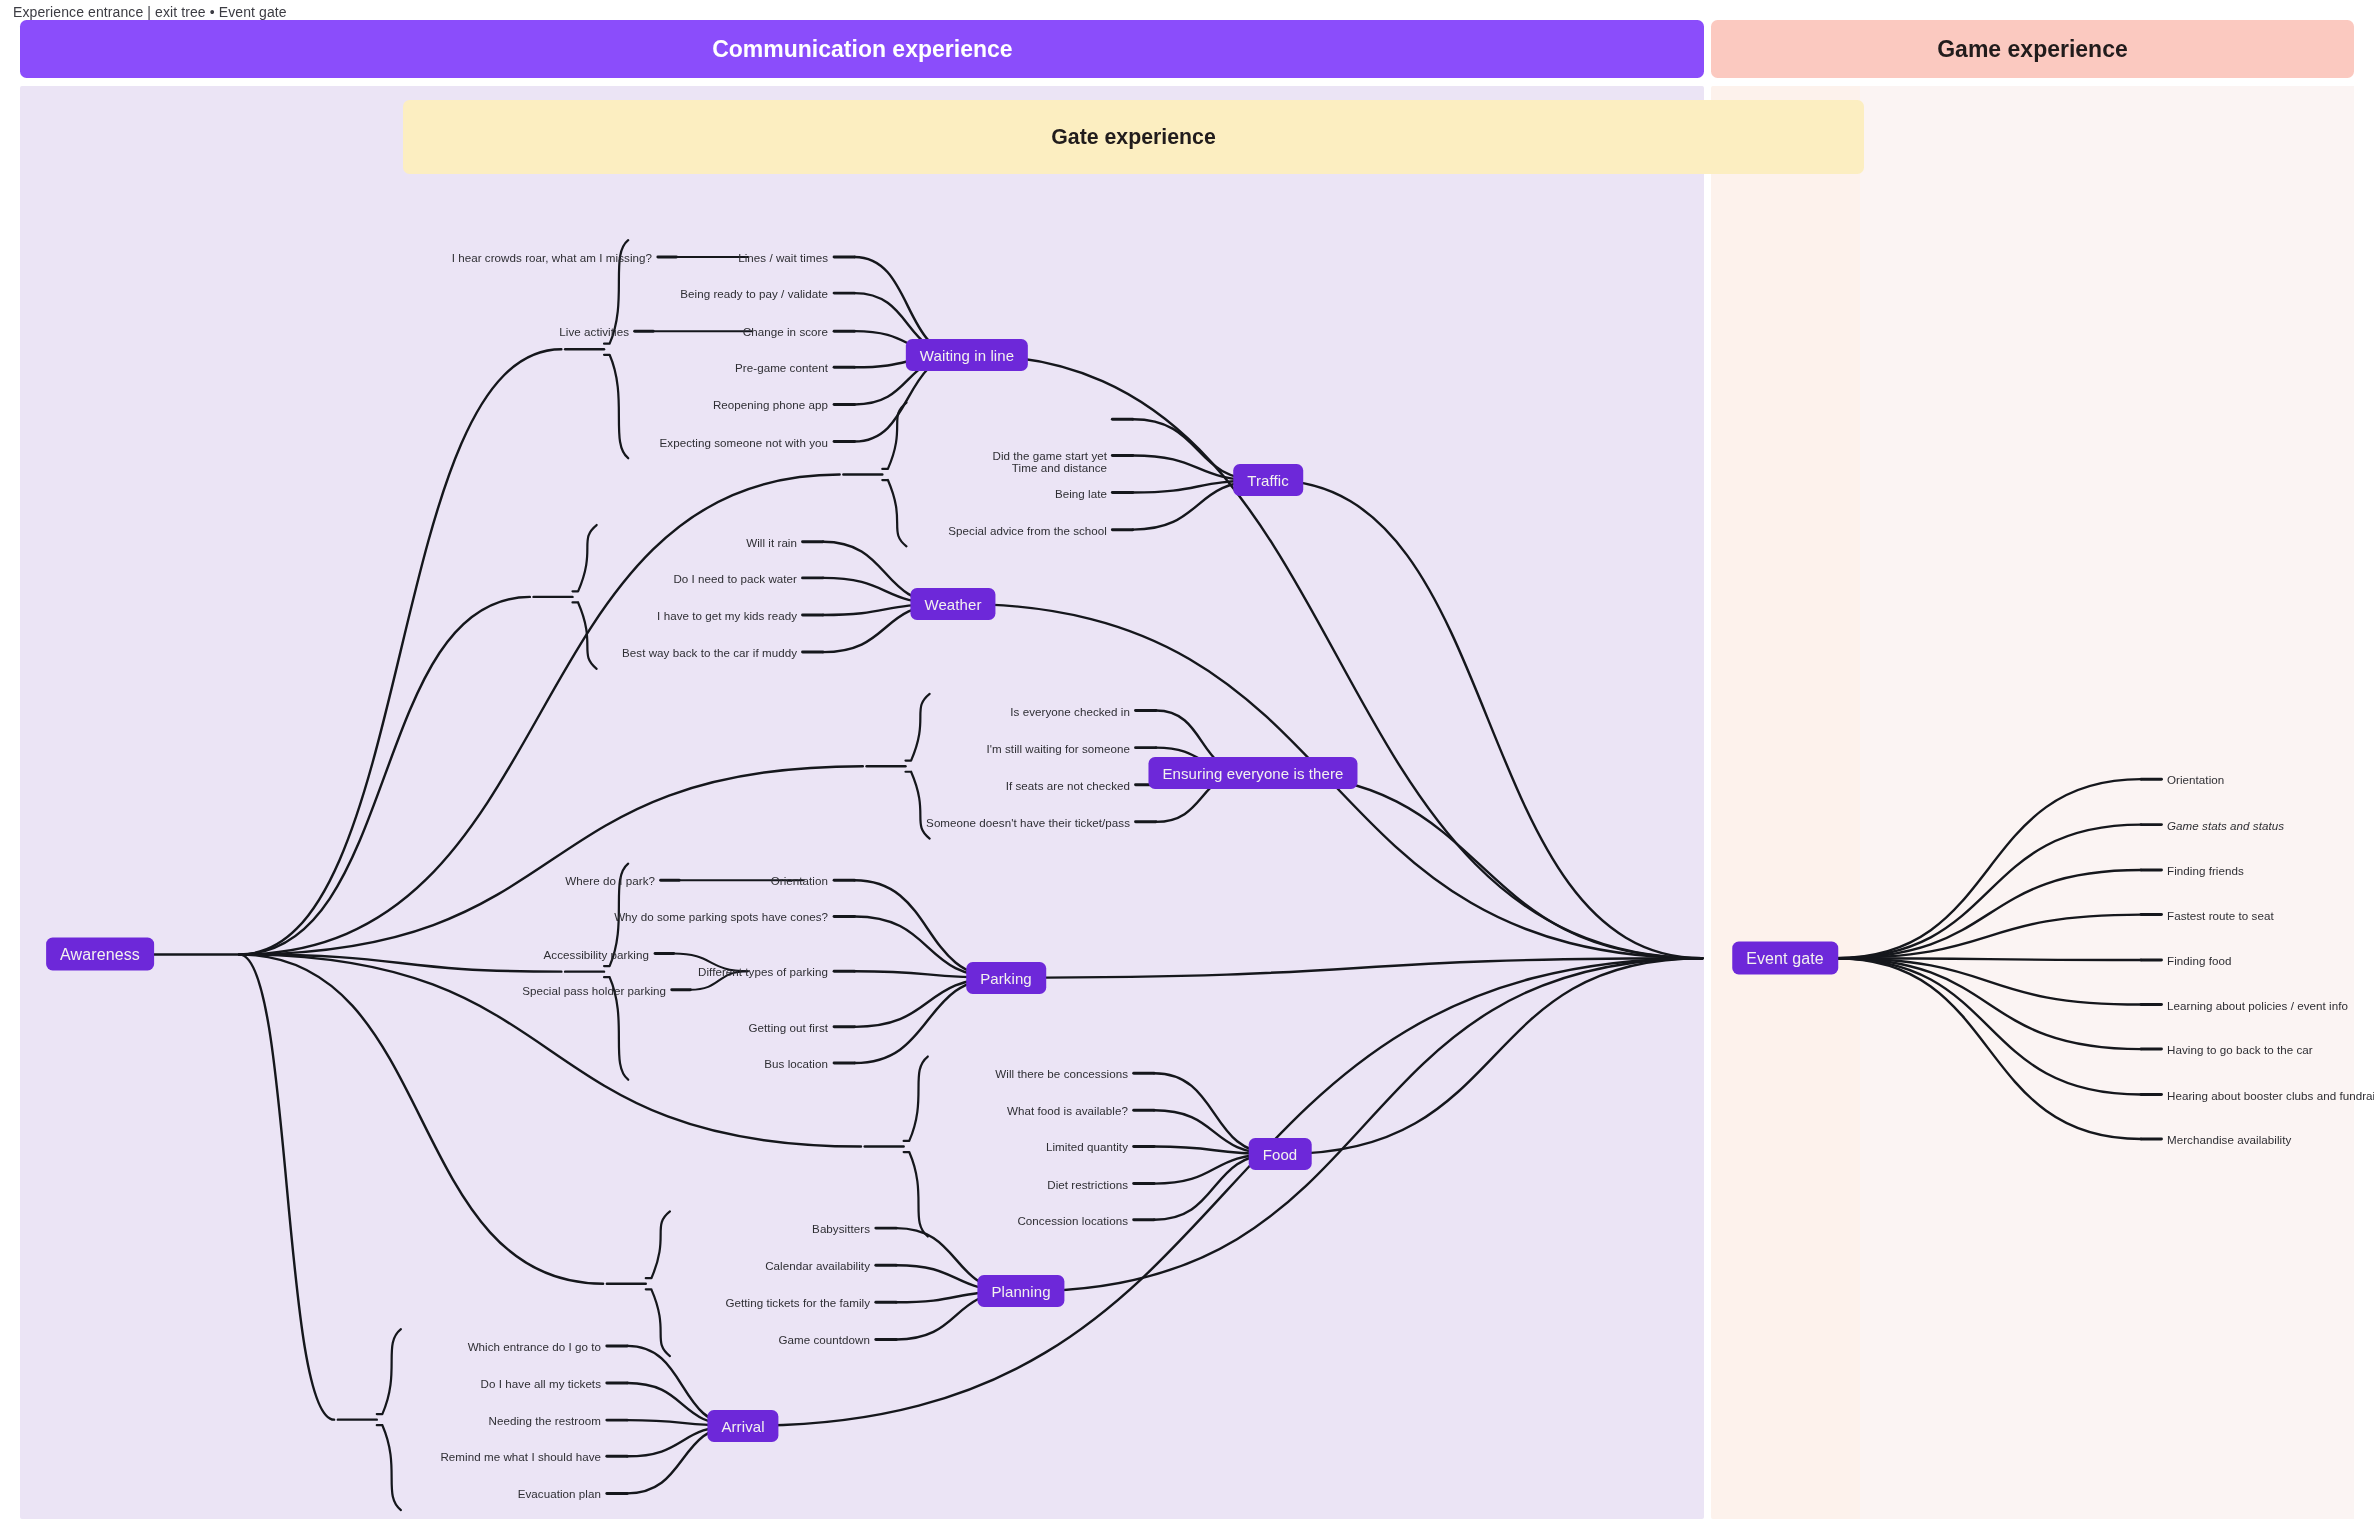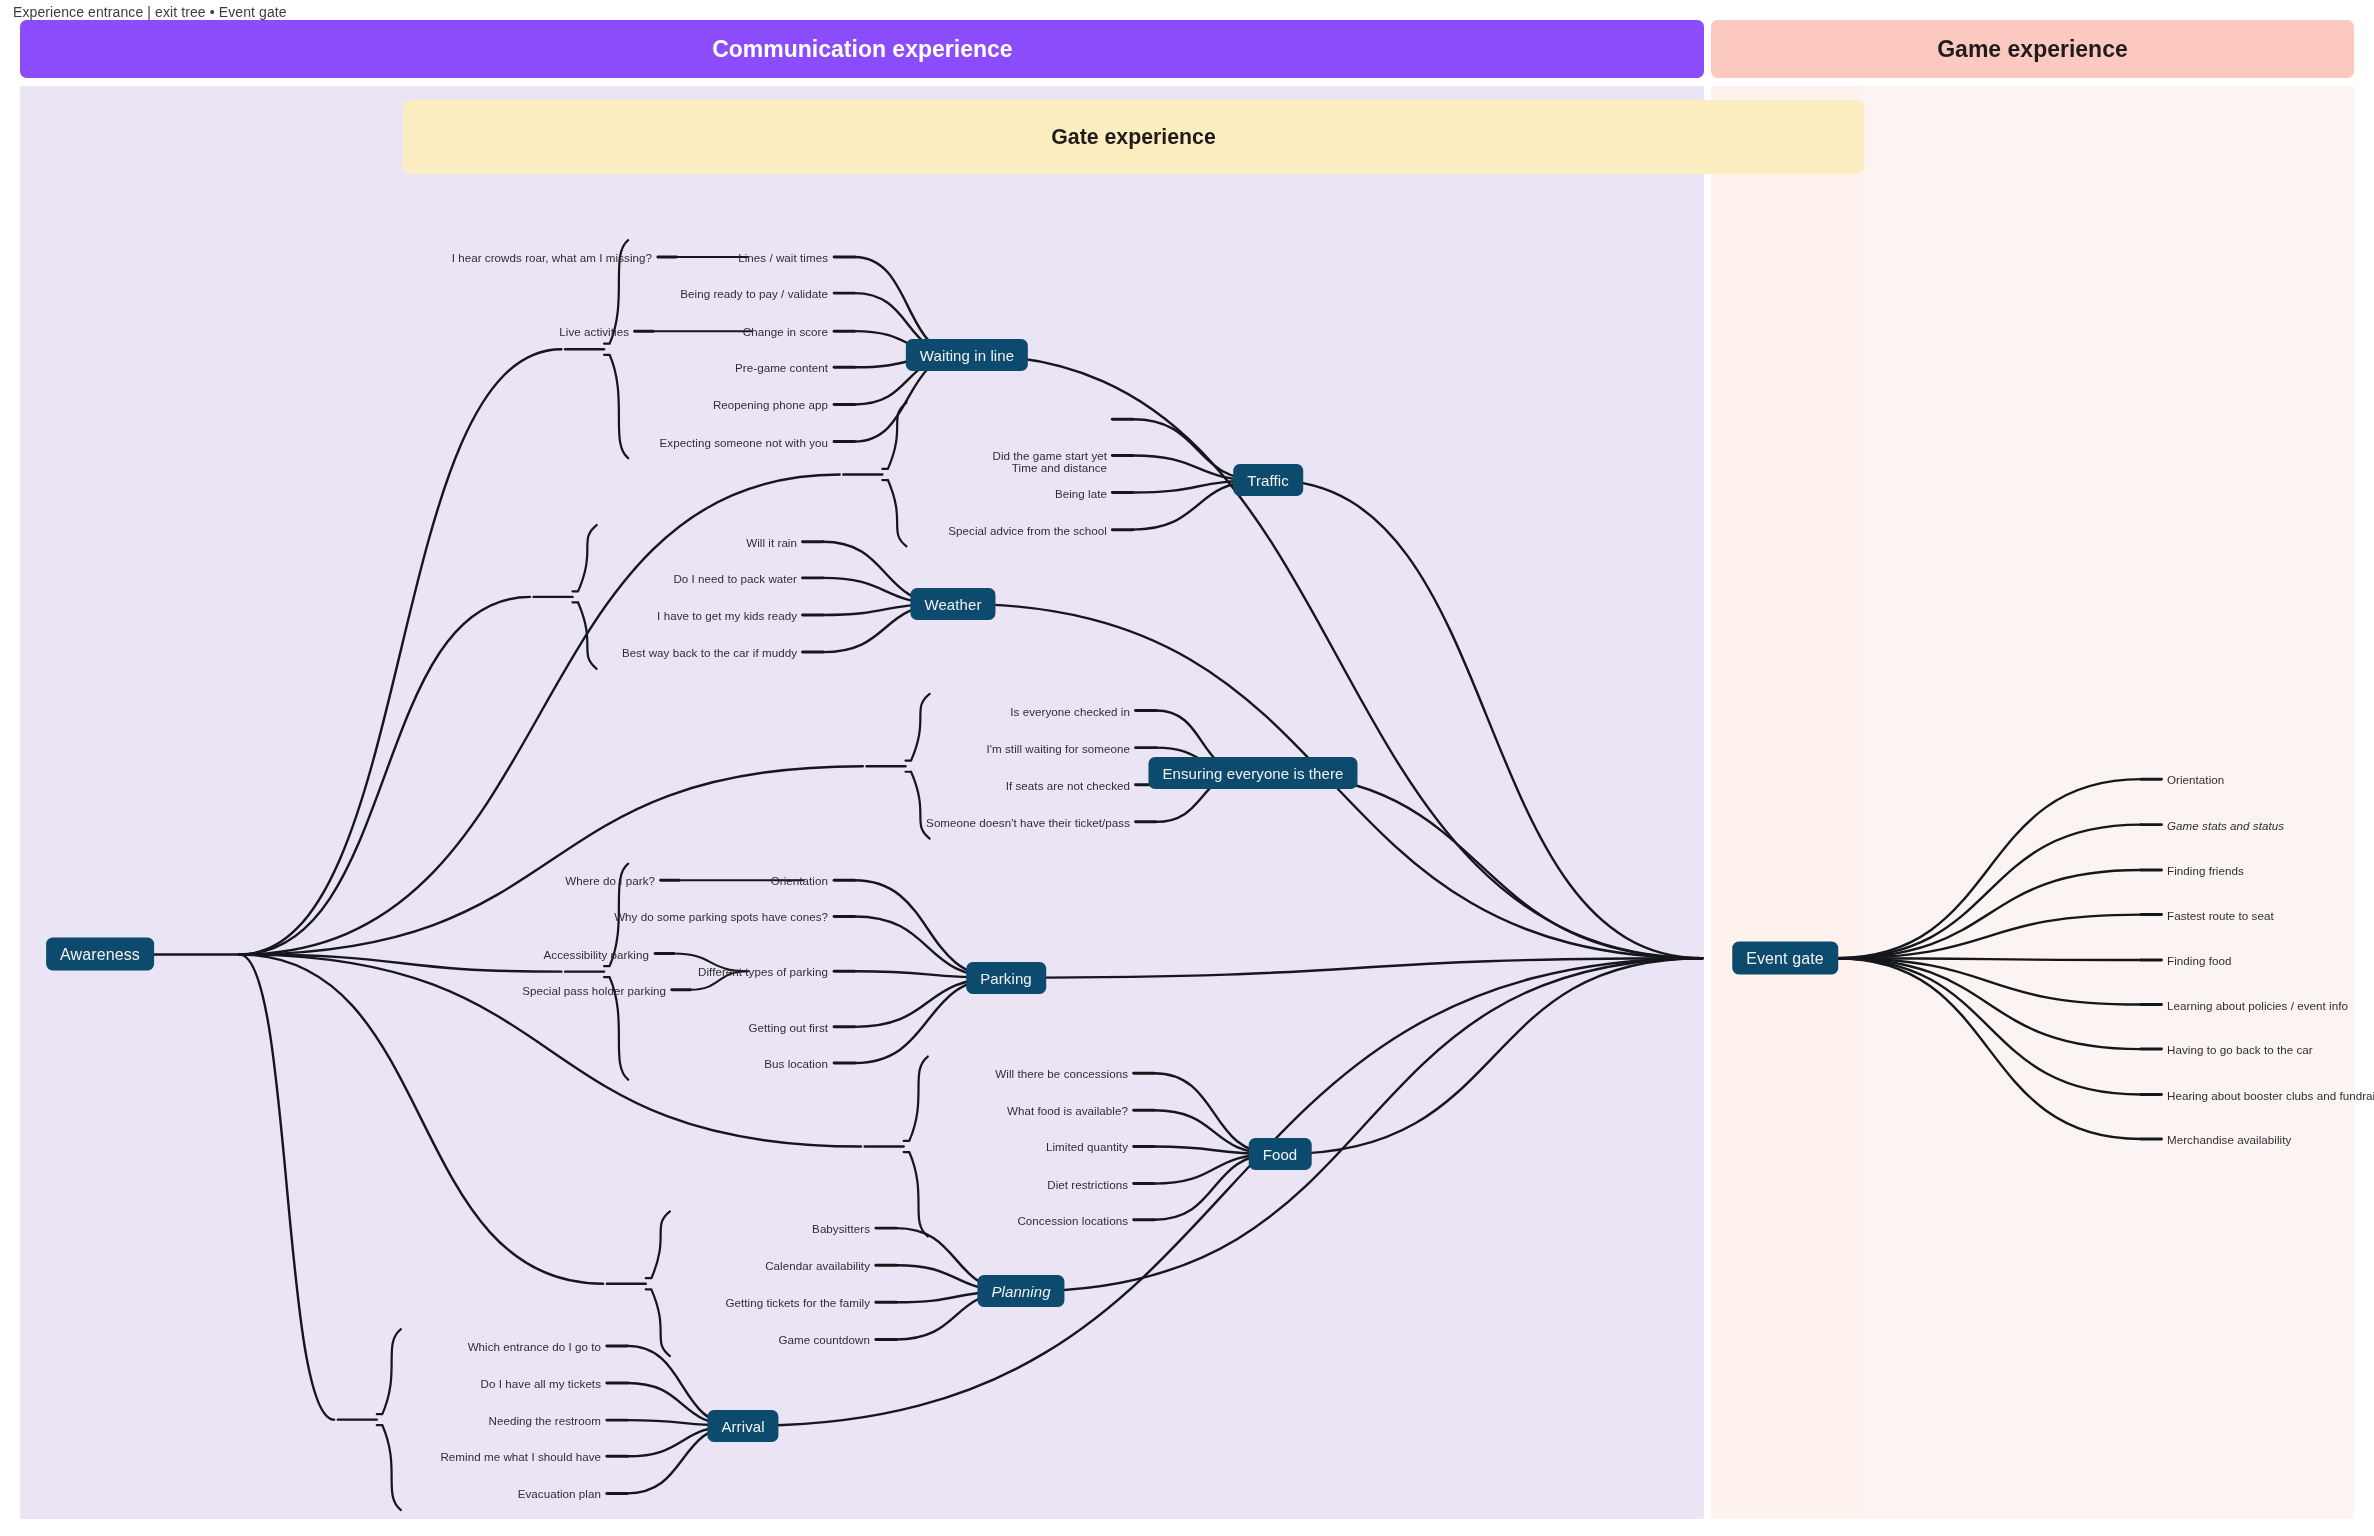--- a/index.html
+++ b/index.html
@@ -120,21 +120,21 @@
     stroke: #15171c;
     stroke-width: 3.2px;
     stroke-linecap: round;
   }
   
   .node {
     position: absolute;
     display: flex;
     align-items: center;
     justify-content: center;
-    background: #0c4a6e;
+    background: #6d28d9;
     color: #f3f1ef;
     border-radius: 6.5px;
     font-size: 16px;
     white-space: nowrap;
     box-sizing: border-box;
     padding: 0 14px;
     height: 33px;
     transform: translate(-50%, -50%);
     letter-spacing: 0.1px;
   }
@@ -339,21 +339,21 @@
       <div class="leaf right-anchor" style="left: 828px; top: 1063px;">Bus location</div>
       <div class="leaf right-anchor" style="left: 655px; top: 880px;">Where do I park?</div>
       <div class="leaf right-anchor" style="left: 649px; top: 954px;">Accessibility parking</div>
       <div class="leaf right-anchor" style="left: 666px; top: 990px;">Special pass holder parking</div>
       <div class="node small" style="left: 1280px; top: 1154px;">Food</div>
       <div class="leaf right-anchor" style="left: 1128px; top: 1073px;">Will there be concessions</div>
       <div class="leaf right-anchor" style="left: 1128px; top: 1110px;">What food is available?</div>
       <div class="leaf right-anchor" style="left: 1128px; top: 1146px;">Limited quantity</div>
       <div class="leaf right-anchor" style="left: 1128px; top: 1184px;">Diet restrictions</div>
       <div class="leaf right-anchor" style="left: 1128px; top: 1220px;">Concession locations</div>
-      <div class="node small" style="left: 1021px; top: 1291px; font-style: italic;">Planning</div>
+      <div class="node small" style="left: 1021px; top: 1291px;">Planning</div>
       <div class="leaf right-anchor" style="left: 870px; top: 1228px;">Babysitters</div>
       <div class="leaf right-anchor" style="left: 870px; top: 1265px;">Calendar availability</div>
       <div class="leaf right-anchor" style="left: 870px; top: 1302px;">Getting tickets for the family</div>
       <div class="leaf right-anchor" style="left: 870px; top: 1339px;">Game countdown</div>
       <div class="node small" style="left: 743px; top: 1426px;">Arrival</div>
       <div class="leaf right-anchor" style="left: 601px; top: 1346px;">Which entrance do I go to</div>
       <div class="leaf right-anchor" style="left: 601px; top: 1383px;">Do I have all my tickets</div>
       <div class="leaf right-anchor" style="left: 601px; top: 1420px;">Needing the restroom</div>
       <div class="leaf right-anchor" style="left: 601px; top: 1456px;">Remind me what I should have</div>
       <div class="leaf right-anchor" style="left: 601px; top: 1493px;">Evacuation plan</div>

